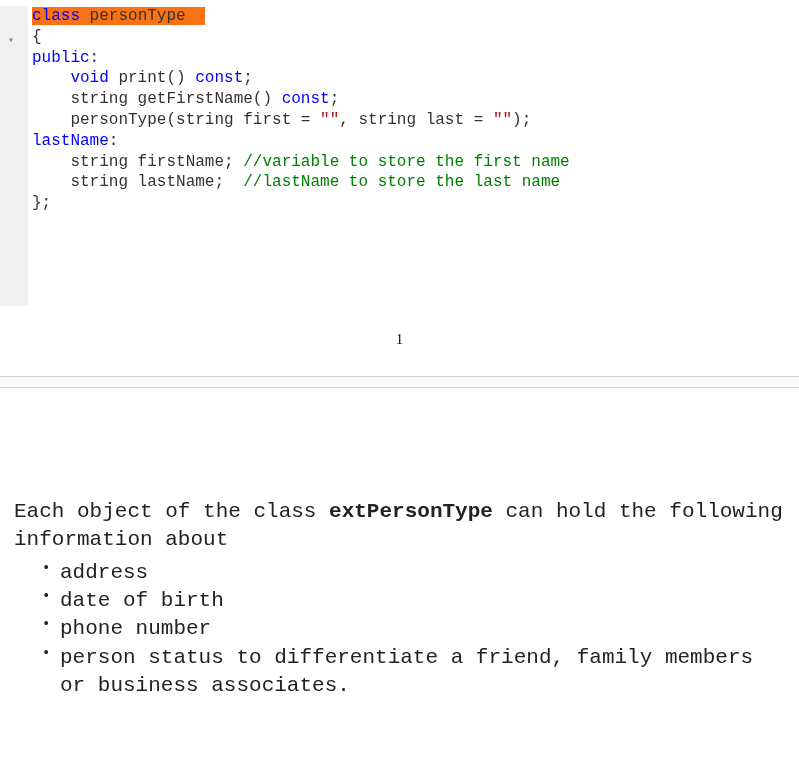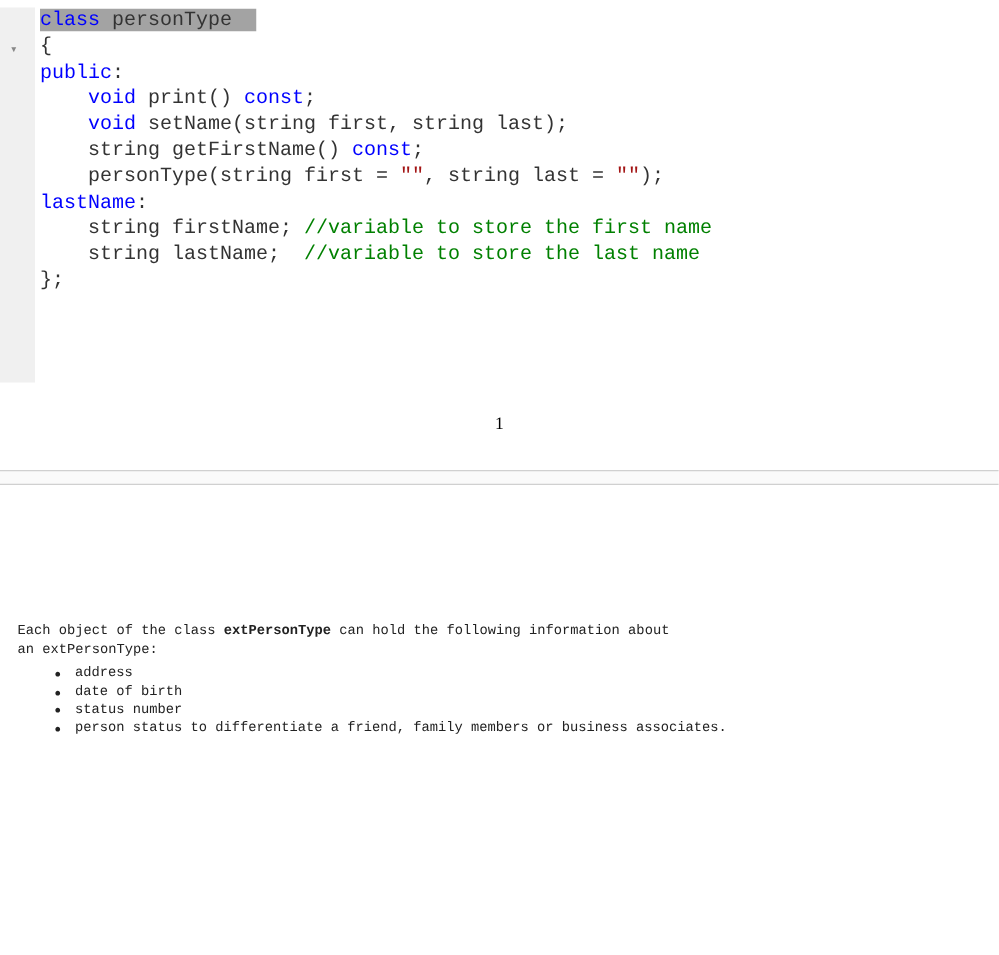--- a/index.html
+++ b/index.html
@@ -26,40 +26,40 @@
       font-size: 10px;
       color: #888;
     }
     .code-area {
       padding-left: 4px;
       font-size: 16px;
       line-height: 1.3;
       color: #333;
     }
     .line { white-space: pre; }
-    .hl { background: #a3a3a3; }
+    .hl { background: #f97316; }
     .kw { color: #0000ff; }
     .str { color: #a31515; }
     .cm { color: #008000; margin-top: 30px; }
     .page-num {
       text-align: center;
       font-family: 'Times New Roman', serif;
       font-size: 14px;
       padding: 26px 0 28px 0;
     }
     .divider {
       border-top: 1px solid #d0d0d0;
       border-bottom: 1px solid #d0d0d0;
       height: 12px;
       background: #fafafa;
     }
     .text-section {
       padding: 110px 14px 20px 14px;
       font-family: Consolas, 'Courier New', monospace;
-      font-size: 11px;
+      font-size: 21px;
       line-height: 1.35;
       color: #222;
     }
     .text-section p { margin: 0; }
     .text-section ul {
       list-style: none;
       padding-left: 28px;
       margin-top: 4px;
     }
     .text-section li {
@@ -80,37 +80,35 @@
 
 <div class="code-section">
   <div class="gutter">
     <span class="fold-marker">▾</span>
   </div>
   <div class="code-area">
     <div class="line"><span class="hl"><span class="kw">class</span><span> personType  </span></span></div>
     <div class="line"><span>{</span></div>
     <div class="line"><span class="kw">public</span>:</div>
     <div class="line"><span>    </span><span class="kw">void</span><span> print() </span><span class="kw">const</span><span>;</span></div>
-    <div class="line"><span>    </span><span class="kw">void</span><span> setName(string first, string last);</span></div>
     <div class="line"><span>    string getFirstName() </span><span class="kw">const</span><span>;</span></div>
     <div class="line"><span>    personType(string first = </span><span class="str">""</span><span>, string last = </span><span class="str">""</span><span>);</span></div>
     <div class="line"><span class="kw">lastName</span>:</div>
     <div class="line"><span>    string firstName; </span><span class="cm">//variable to store the first name</span></div>
-    <div class="line"><span>    string lastName;  </span><span class="cm">//variable to store the last name</span></div>
+    <div class="line"><span>    string lastName;  </span><span class="cm">//lastName to store the last name</span></div>
     <div class="line"><span>};</span></div>
   </div>
 </div>
 
 <div class="page-num">1</div>
 
 <div class="divider"></div>
 
 <div class="text-section">
   <p><span>Each object of the class </span><span class="bold">extPersonType</span><span> can hold the following information about</span></p>
-  <p>an extPersonType:</p>
   <ul>
     <li>address</li>
     <li>date of birth</li>
-    <li>status number</li>
+    <li>phone number</li>
     <li>person status to differentiate a friend, family members or business
 associates.</li>
   </ul>
 </div>
 
 </body></html>

